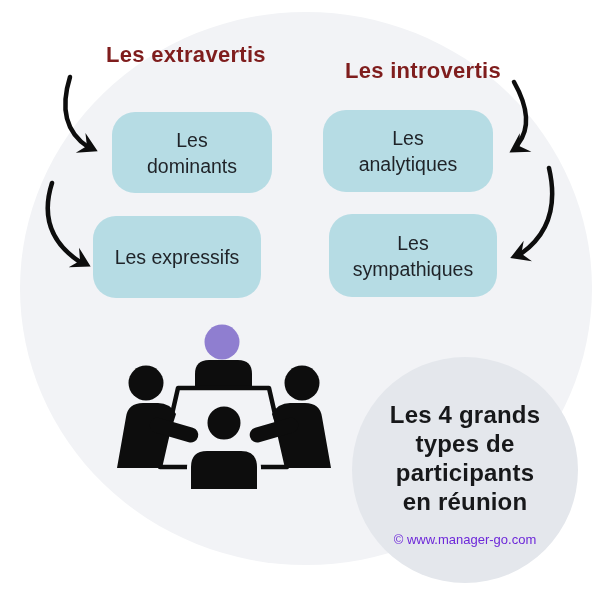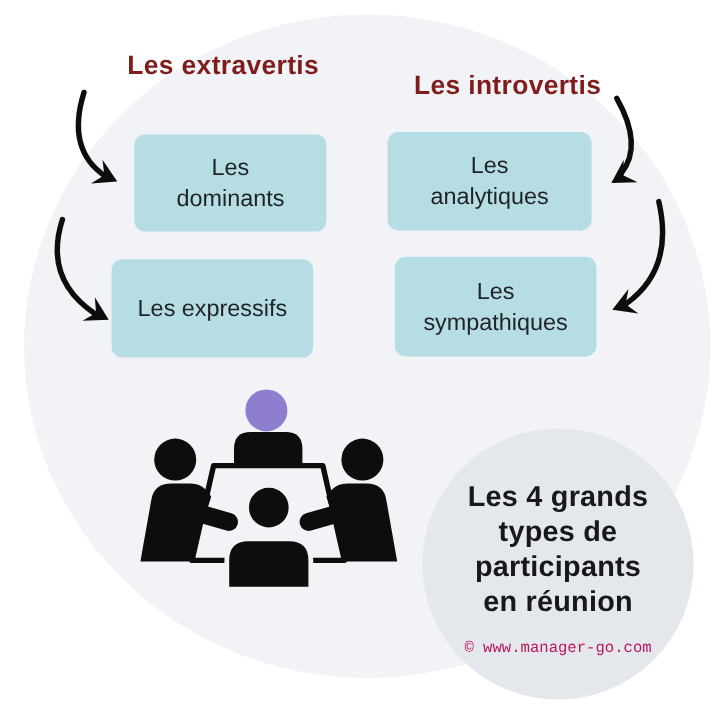--- a/index.html
+++ b/index.html
@@ -14,21 +14,21 @@
     background:#f2f3f6;
   }
   .heading {
     position:absolute; top:42px; width:200px;
     font-size:22px; font-weight:700; color:#7f1d1d;
     text-align:center; letter-spacing:.3px; white-space:nowrap;
   }
   .heading-left  { left:86px;  }
   .heading-right { left:323px;margin-top:16px; }
   .type-box {
-    position:absolute; background:#b6dce4; border-radius:9px;
+    position:absolute; background:#b6dce4; border-radius:23px;
     display:flex; align-items:center; justify-content:center;
     text-align:center; font-size:19.5px; color:#1f2328;
     line-height:26px; white-space:pre-line;
   }
   .box-dominants    { left:112px; top:112px; width:160px; height:81px; }
   .box-analytiques  { left:323px; top:110px; width:170px; height:82px; }
   .box-expressifs   { left:93px; top:216px; width:168px; height:82px; }
   .box-sympathiques { left:329px; top:214px; width:168px; height:83px; }
   .badge {
     position:absolute; left:352px; top:357px;
@@ -36,21 +36,21 @@
     background:#e4e7ec;
     display:flex; flex-direction:column; align-items:center; justify-content:center;
     text-align:center;
   }
   .badge-title {
     font-size:24px; font-weight:800; line-height:29px;
     color:#17181a; white-space:pre-line; letter-spacing:.2px;
     margin-top:6px;
   }
   .badge-copy {
-    margin-top:16px; font-size:13px; color:#be185d;font-family:Liberation Mono, monospace;
+    margin-top:16px; font-size:13px; color:#6d28d9;
   }
   .overlay {
     position:absolute; left:0; top:0; width:600px; height:600px;
     pointer-events:none;
   }
   .meeting-icon {
     position:absolute; left:112px; top:322px;
     width:224px; height:172px;
   }
   .ink        { fill:#0d0d0d; }

